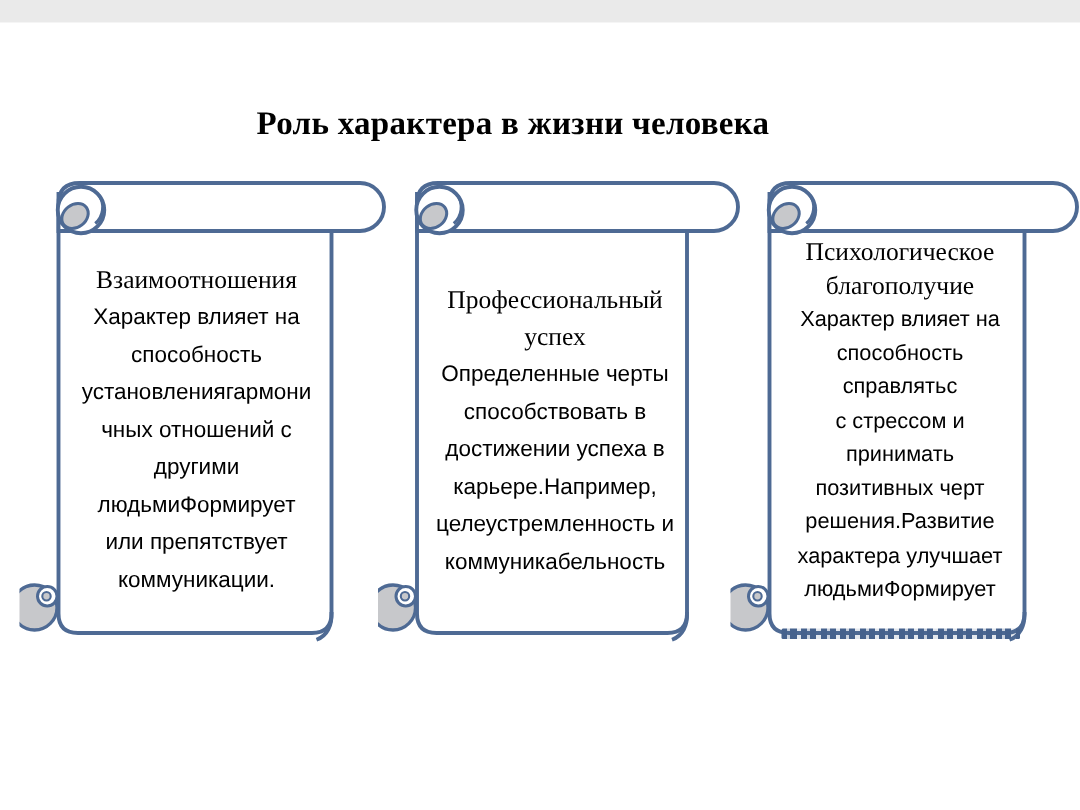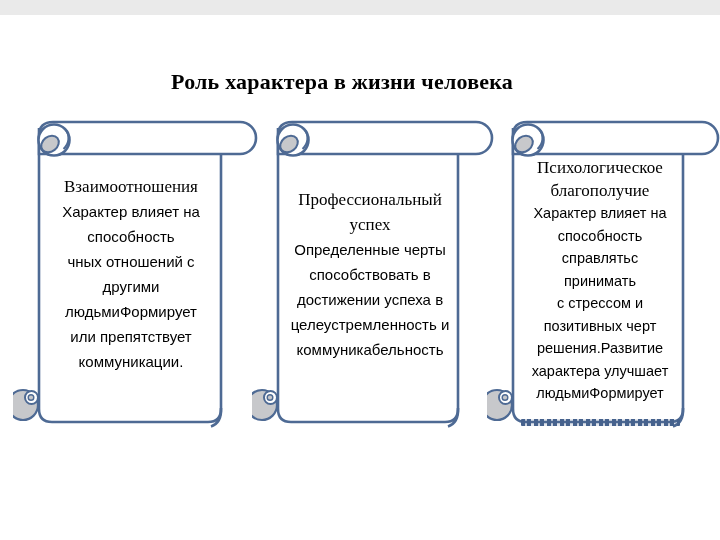--- a/index.html
+++ b/index.html
@@ -98,47 +98,49 @@
       <circle class="paper" cx="18.5" cy="277.5" r="6.5" stroke="#4e6a94" stroke-width="2"></circle>
       <circle class="gray" cx="18" cy="277.5" r="2.8" stroke="#4e6a94" stroke-width="1.4"></circle>
     </g>
   </svg>
 
   <div id="scroll-text-1" class="scroll-text">
     <div class="scroll-heading">Взаимоотношения</div>
     <div>
         <div class="line">Характер влияет на</div>
         <div class="line">способность</div>
+        <div class="line">установлениягармони</div>
         <div class="line">чных отношений с</div>
         <div class="line">другими</div>
         <div class="line">людьмиФормирует</div>
         <div class="line">или препятствует</div>
         <div class="line">коммуникации.</div>
       </div>
   </div>
 
   <div id="scroll-text-2" class="scroll-text">
     <div class="scroll-heading">Профессиональный успех</div>
     <div>
         <div class="line">Определенные черты</div>
         <div class="line">способствовать в</div>
         <div class="line">достижении успеха в</div>
+        <div class="line">карьере.Например,</div>
         <div class="line">целеустремленность и</div>
         <div class="line">коммуникабельность</div>
       </div>
   </div>
 
   <div id="scroll-text-3" class="scroll-text">
     <div class="scroll-heading">Психологическое благополучие</div>
     <div>
         <div class="line">Характер влияет на</div>
         <div class="line">способность</div>
         <div class="line">справлятьс</div>
+        <div class="line">с стрессом и</div>
         <div class="line">принимать</div>
-        <div class="line">с стрессом и</div>
         <div class="line">позитивных черт</div>
         <div class="line">решения.Развитие</div>
         <div class="line">характера улучшает</div>
         <div class="line">людьмиФормирует</div>
       </div>
   </div>
 
   <div class="clipped-remnant"></div>
 
 </div>

